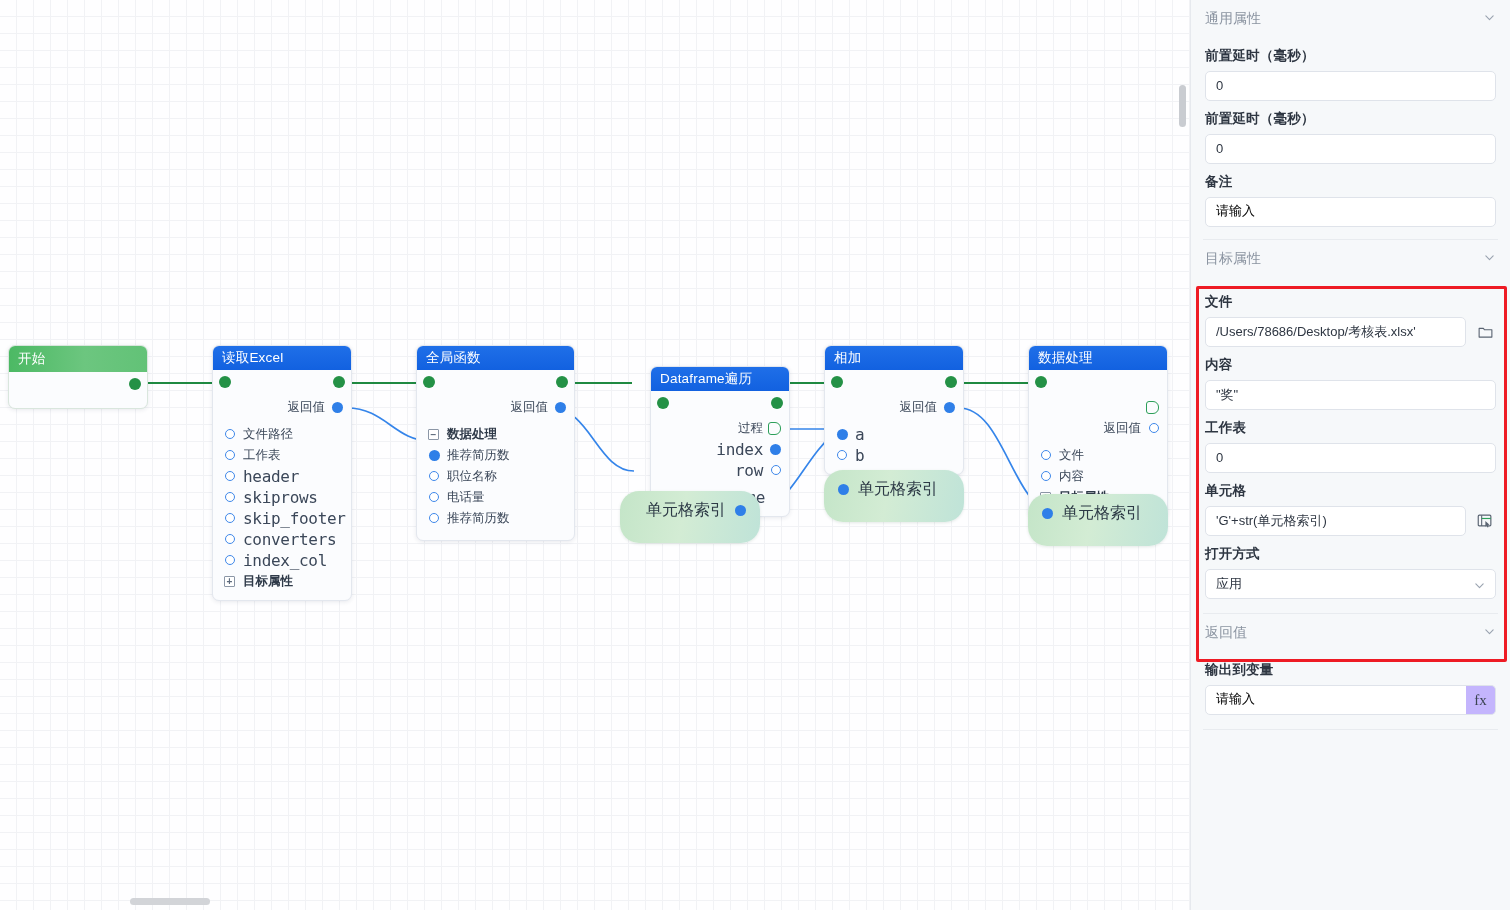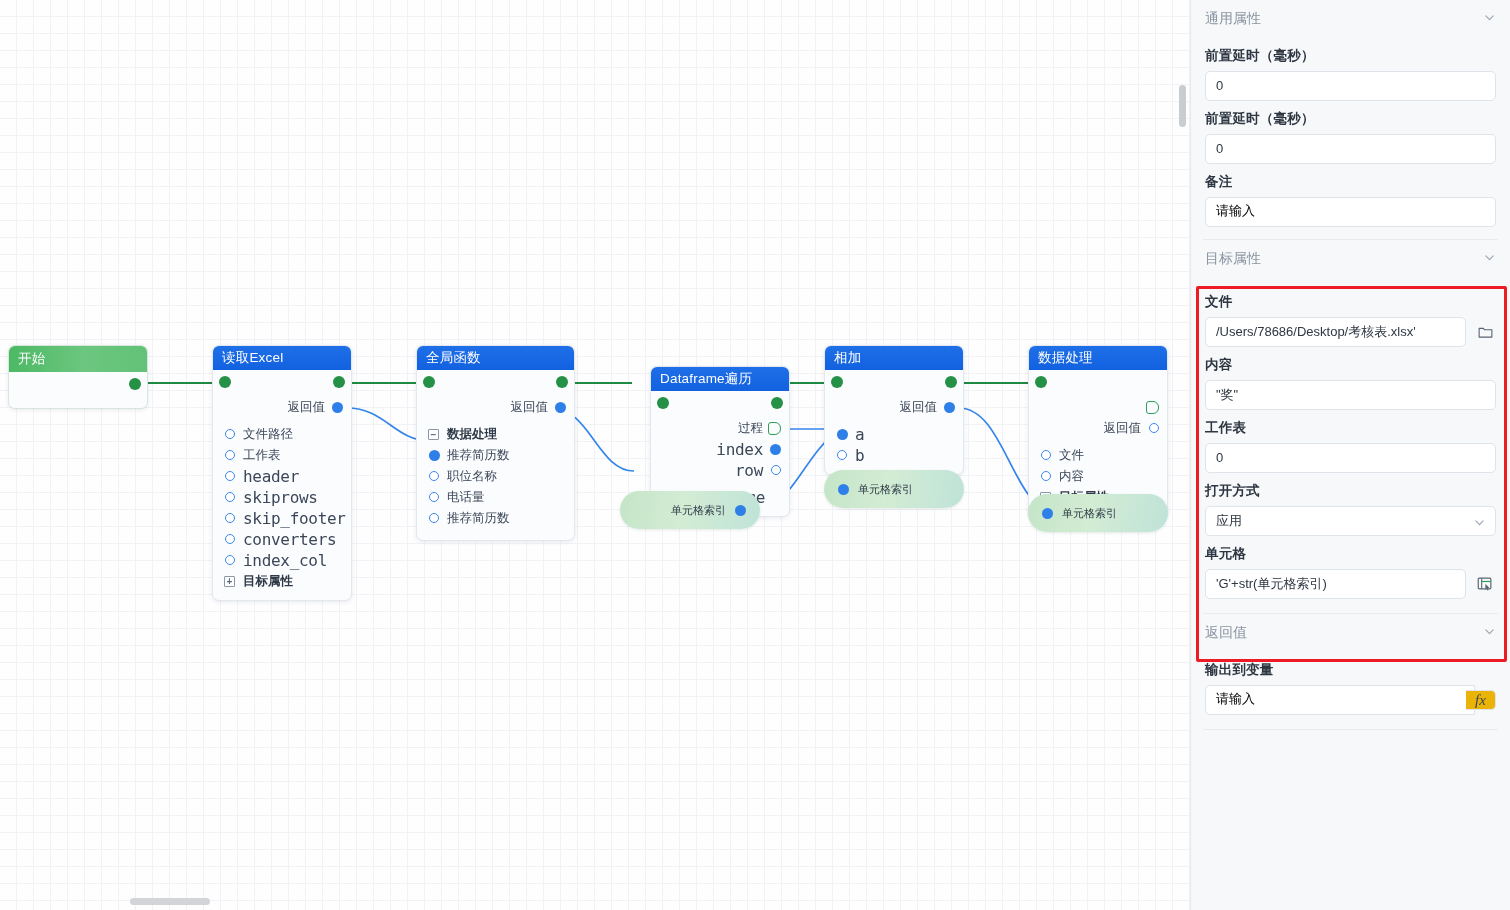--- a/index.html
+++ b/index.html
@@ -81,25 +81,25 @@
     width:11px;height:11px;
     border:1px solid #8b96a6; border-radius:1px;
     font-size:10px; line-height:9px; text-align:center;
     color:#5d6a7c; background:#fff;
   }
   .row.exp { padding-left:30px; font-weight:bold; color:#2f3a49; }
 
   
   .pill {
     position:absolute;
-    height:38px; line-height:38px;
+    height:52px; line-height:38px;
     border-radius:19px;
     background:linear-gradient(100deg,#c4e5c8 0%,#d3ecd4 45%,#bfe3d8 100%);
     box-shadow:0 1px 3px rgba(40,80,60,.12);
-    font-size:11px; color:#2d3a46;
+    font-size:16px; color:#2d3a46;
     white-space:nowrap;
   }
   .pill .pdot { position:absolute; top:13.5px; width:11px;height:11px;border-radius:50%;background:#2f7fe8; }
   .pill.lbl-left  { padding-left:34px; }
   .pill.lbl-left  .pdot { left:14px; }
   .pill.lbl-right { padding-right:34px; text-align:right; }
   .pill.lbl-right .pdot { right:14px; }
 
   
   .vscroll {
@@ -149,27 +149,27 @@
     background:#ffffff; border:1px solid #dfe3ea; border-radius:5px;
     padding:0 26px 0 10px; font-size:13px; color:#2e3642;
   }
   .sel .chev { position:absolute; right:9px; top:0; color:#9aa3b0; font-size:12px; }
   .ibtn {
     width:22px; height:26px; flex:0 0 22px;
     display:flex; align-items:center; justify-content:center;
     color:#57606f;
   }
   .fxbtn {
-    width:30px; height:20px; flex:0 0 30px;
+    width:30px; height:30px; flex:0 0 30px;
     display:flex;align-items:center;justify-content:center;
     border:1px solid #dfe3ea; border-left:none;
     border-radius:0 5px 5px 0;
-    background:#eab308; margin-left:-9px;
+    background:#c4b5fd; margin-left:-9px;
     font-family:"Liberation Serif","DejaVu Serif",serif;
-    font-style:italic; font-size:15px; color:#3b4452;
+    font-size:15px; color:#3b4452;
   }
   .inp.joined { border-radius:5px 0 0 5px; }
 
   
   #redbox {
     position:absolute; left:1196px; top:286px; width:311px; height:376px;
     border:3px solid #ee1b24;
     border-radius:2px;
     pointer-events:none;
     z-index:5;
@@ -371,46 +371,46 @@
     </div>
 
     <div class="field">
       <div class="field-label">工作表</div>
       <div class="field-row">
         <div class="inp">0</div>
       </div>
     </div>
 
     <div class="field">
+      <div class="field-label">单元格</div>
+      <div class="field-row">
+        <div class="inp">'G'+str(单元格索引)</div>
+        <div class="ibtn">
+          <svg width="18" height="18" viewBox="0 0 20 20">
+            <rect x="2.5" y="3.5" width="14" height="12" rx="1.2" fill="none" stroke="#5a6472" stroke-width="1.3"></rect>
+            <path d="M6.3 3.5 v12" stroke="#5a6472" stroke-width="1.2"></path>
+            <path d="M6.3 7.2 h10.2" stroke="#2c9f59" stroke-width="1.3"></path>
+            <path d="M10.4 10 l4.6 4.2 l-2 .2 l1 2.2 l-1.3 .6 l-1-2.2 l-1.3 1.4 z" fill="#5a6472"></path>
+          </svg>
+        </div>
+      </div>
+    </div>
+
+    <div class="field">
       <div class="field-label">打开方式</div>
       <div class="sel">
         <span>应用</span>
         <span class="chev">
           <svg width="13" height="13" viewBox="0 0 16 16" style="margin-top:9px">
               <path d="M3.5 6 L8 10.5 L12.5 6" fill="none" stroke="#9aa3b0" stroke-width="1.4" stroke-linecap="round" stroke-linejoin="round"></path>
             </svg>
         </span>
       </div>
     </div>
 
-    <div class="field">
-      <div class="field-label">单元格</div>
-      <div class="field-row">
-        <div class="inp">'G'+str(单元格索引)</div>
-        <div class="ibtn">
-          <svg width="18" height="18" viewBox="0 0 20 20">
-            <rect x="2.5" y="3.5" width="14" height="12" rx="1.2" fill="none" stroke="#5a6472" stroke-width="1.3"></rect>
-            <path d="M6.3 3.5 v12" stroke="#5a6472" stroke-width="1.2"></path>
-            <path d="M6.3 7.2 h10.2" stroke="#2c9f59" stroke-width="1.3"></path>
-            <path d="M10.4 10 l4.6 4.2 l-2 .2 l1 2.2 l-1.3 .6 l-1-2.2 l-1.3 1.4 z" fill="#5a6472"></path>
-          </svg>
-        </div>
-      </div>
-    </div>
-
     <div style="height:14px"></div>
     <div class="divider"></div>
 
     <div class="sec-head">
       <span>返回值</span>
       <span class="chev">
         <svg width="13" height="13" viewBox="0 0 16 16">
             <path d="M3.5 6 L8 10.5 L12.5 6" fill="none" stroke="#9aa3b0" stroke-width="1.4" stroke-linecap="round" stroke-linejoin="round"></path>
           </svg>
       </span>

